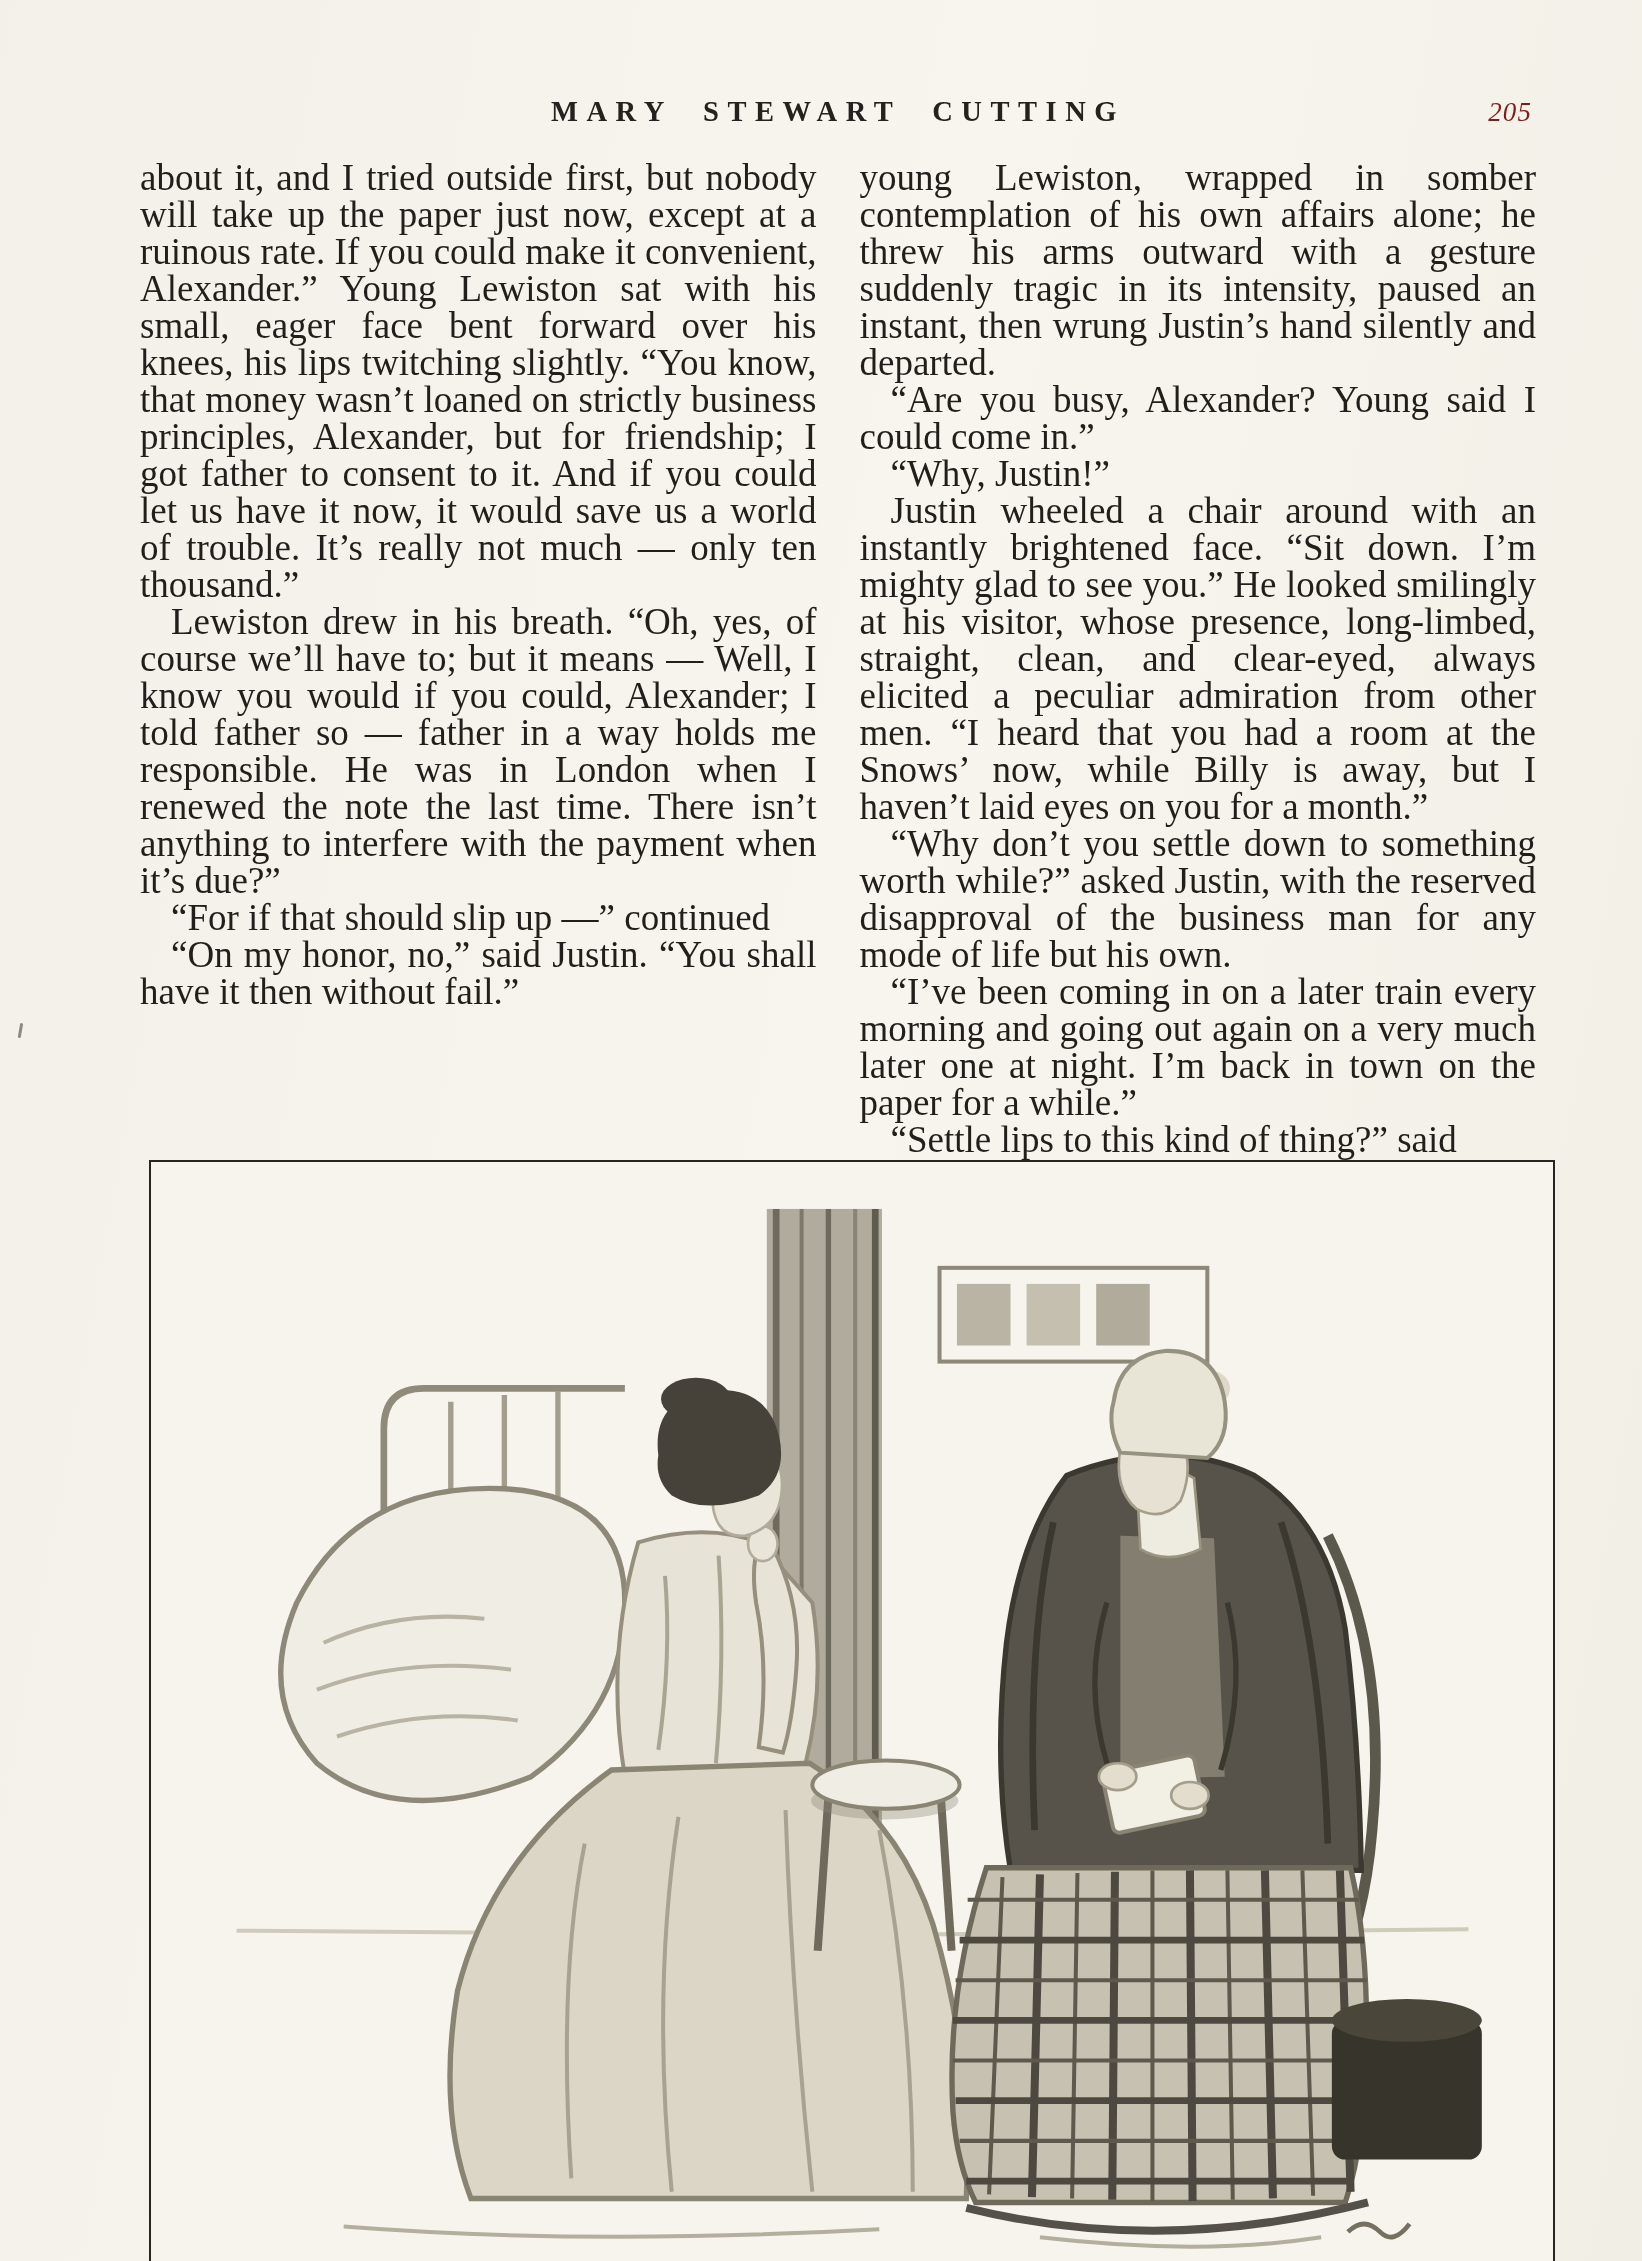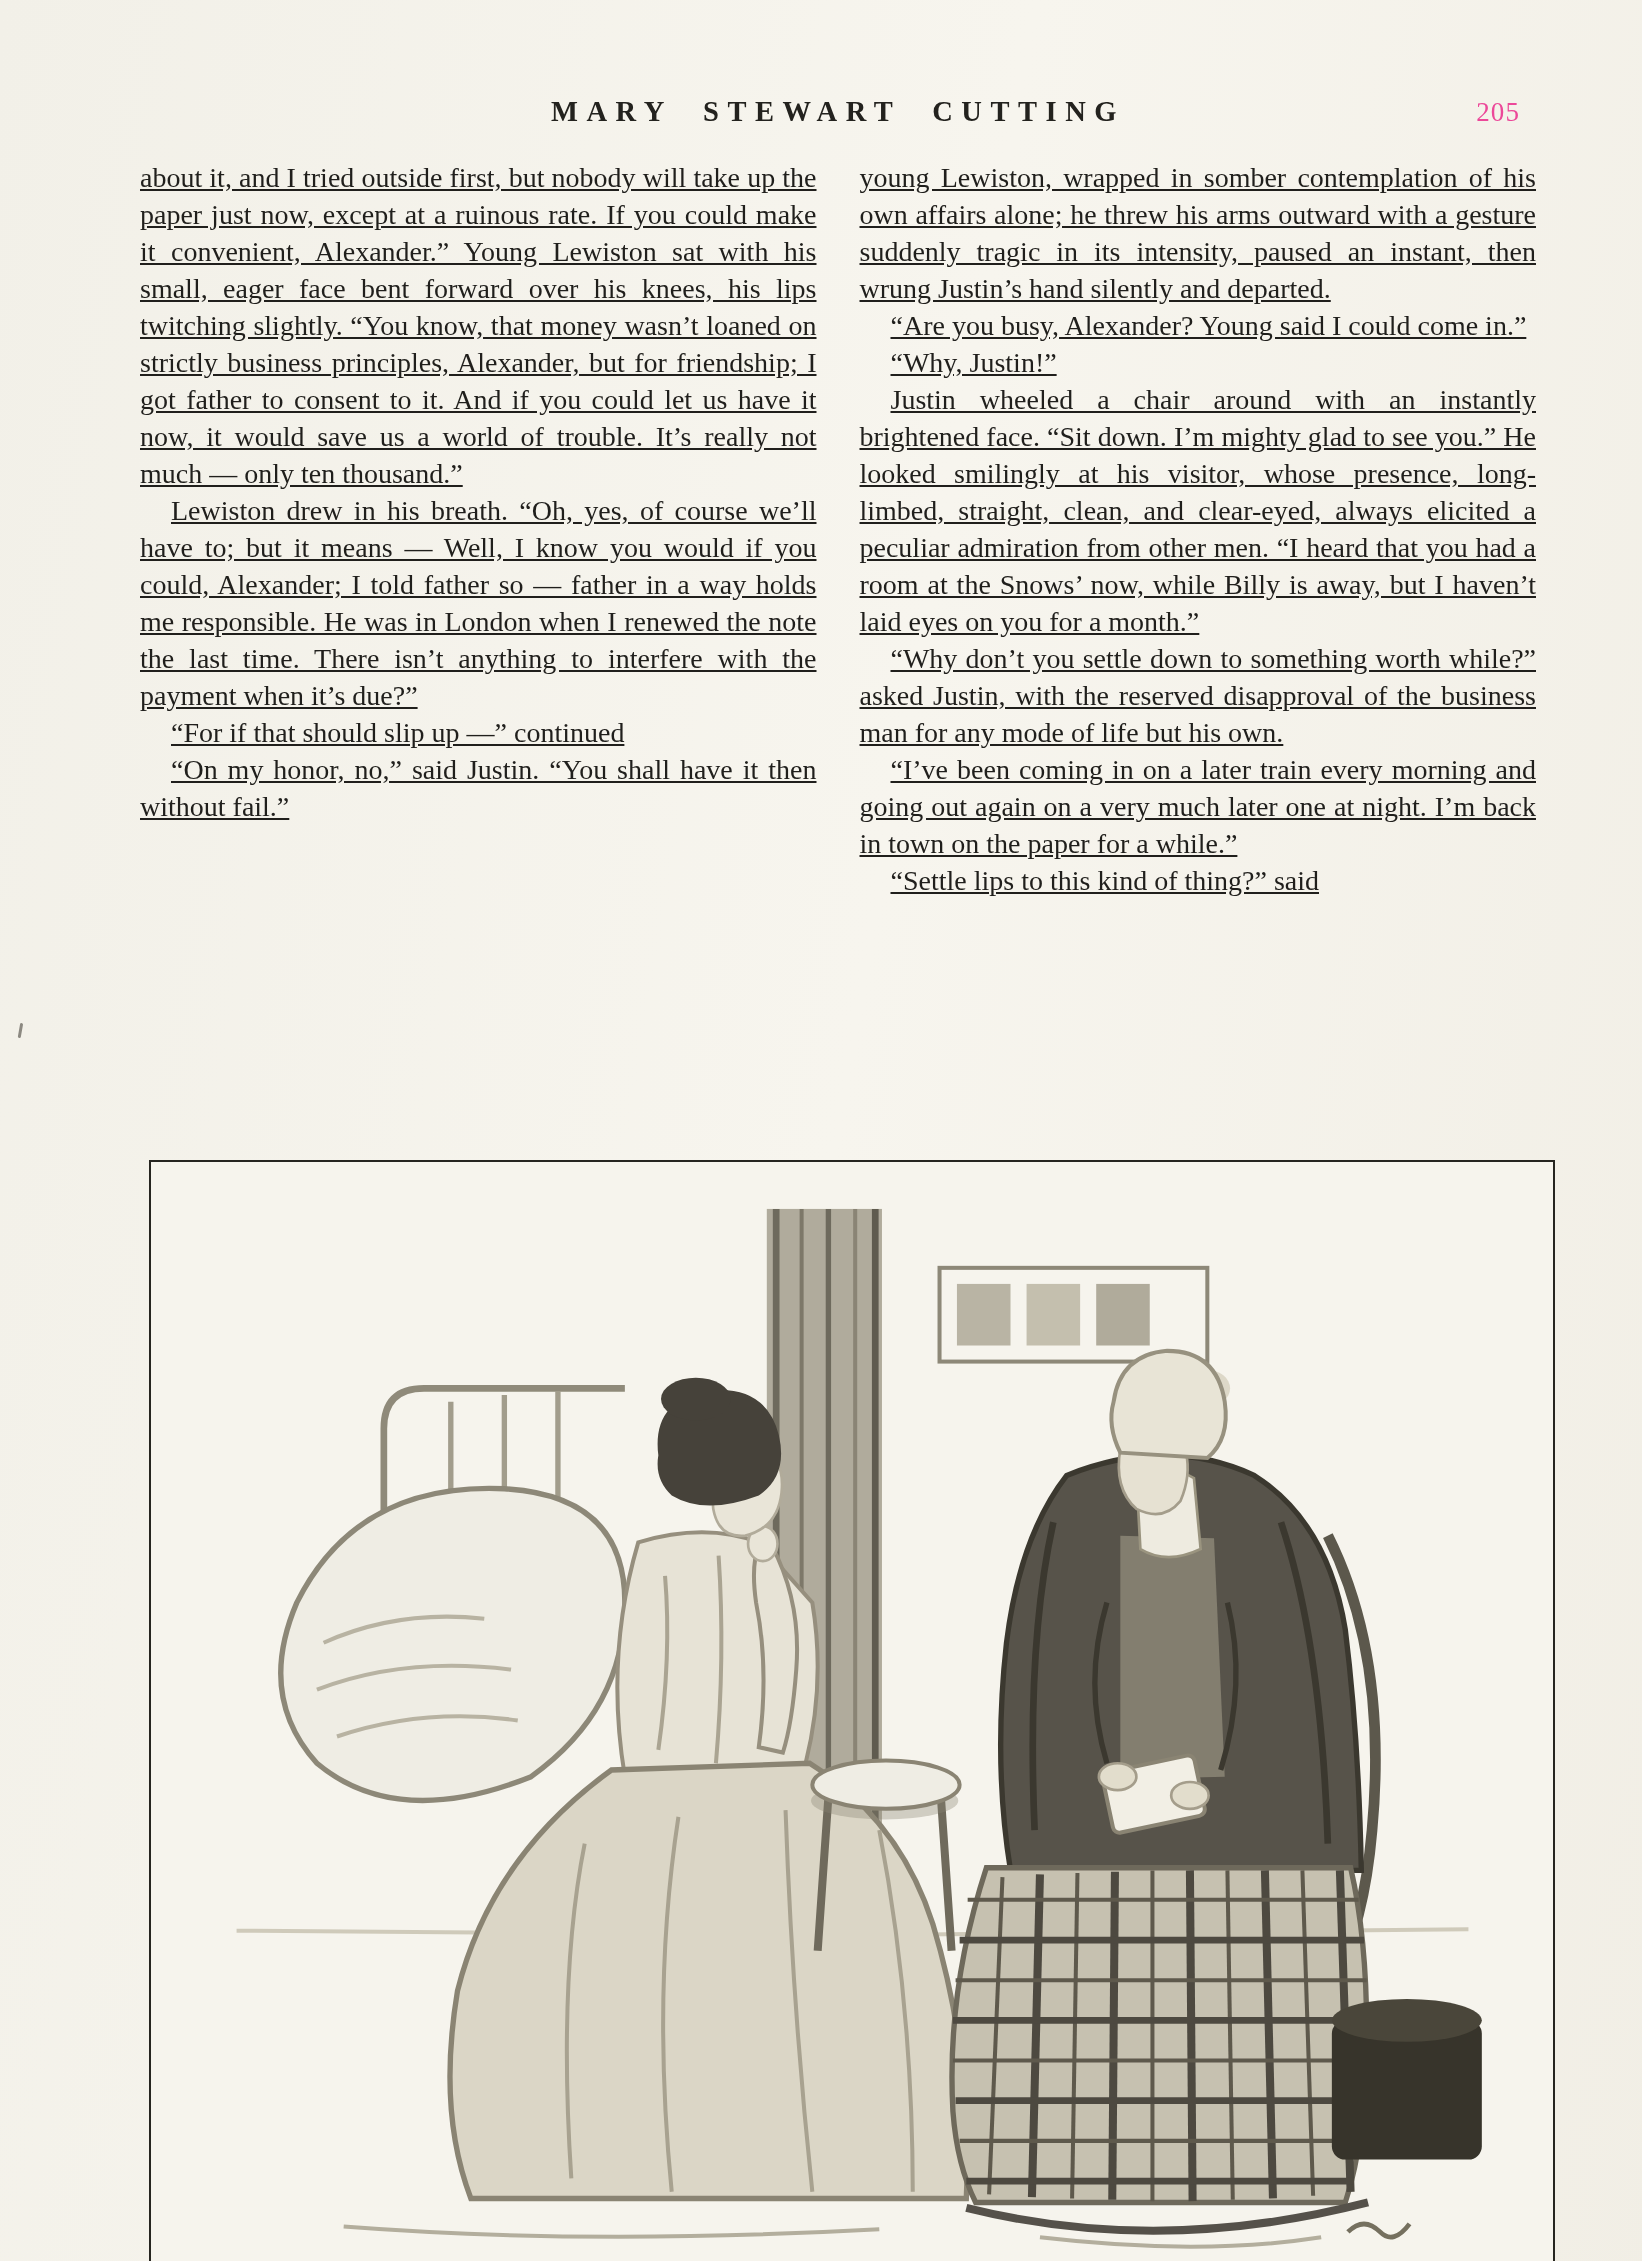--- a/index.html
+++ b/index.html
@@ -21,37 +21,37 @@
   .running-title {
     text-align: center;
     font-size: 28.5px;
     font-weight: bold;
     letter-spacing: 0.30em;
     word-spacing: 0.55em;
     color: #23221e;
   }
   .page-number {
     position: absolute;
-    right: 16px; top: 0.9px;
+    right: 4px; top: 0.9px;
     font-size: 27px;
     letter-spacing: 0.04em;
-    color: #ec4899;
+    color: #7f1d1d;
+    font-style: italic;
   }
   .columns {
     display: flex;
     gap: 43px;
     margin: 22px 106px 0 140px;
   }
   .col {
     flex: 1 1 0;
-    font-size: 28px;
+    font-size: 37px;
     line-height: 37px;
     text-align: justify;
     hyphens: auto;
-    text-decoration: underline;
   }
   .para { margin: 0; }
   .indent { text-indent: 31px; }
 
   .stray-mark {
     position: absolute;
     left: 19px; top: 1023px;
     width: 2.7px; height: 14.5px;
     background: #55524a;
     border-radius: 1.4px;

